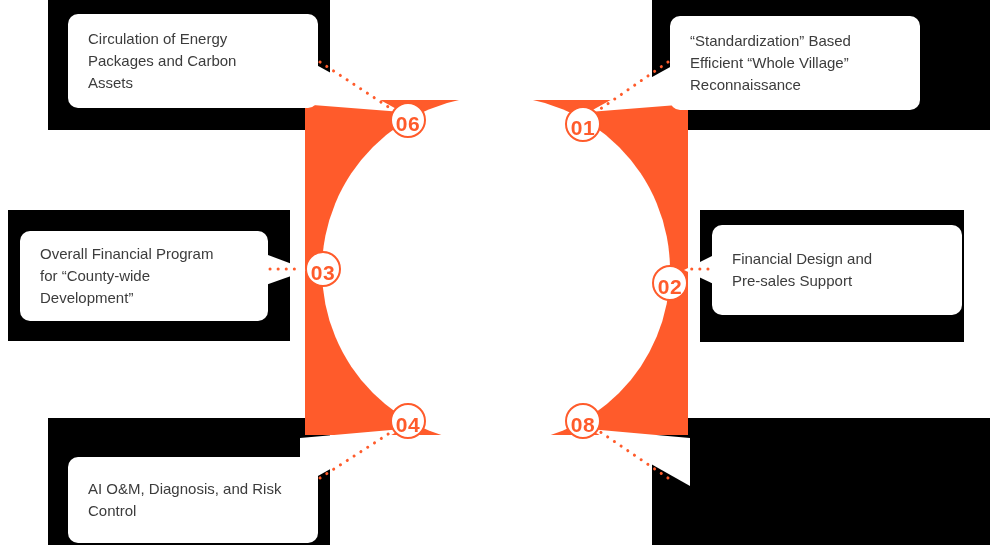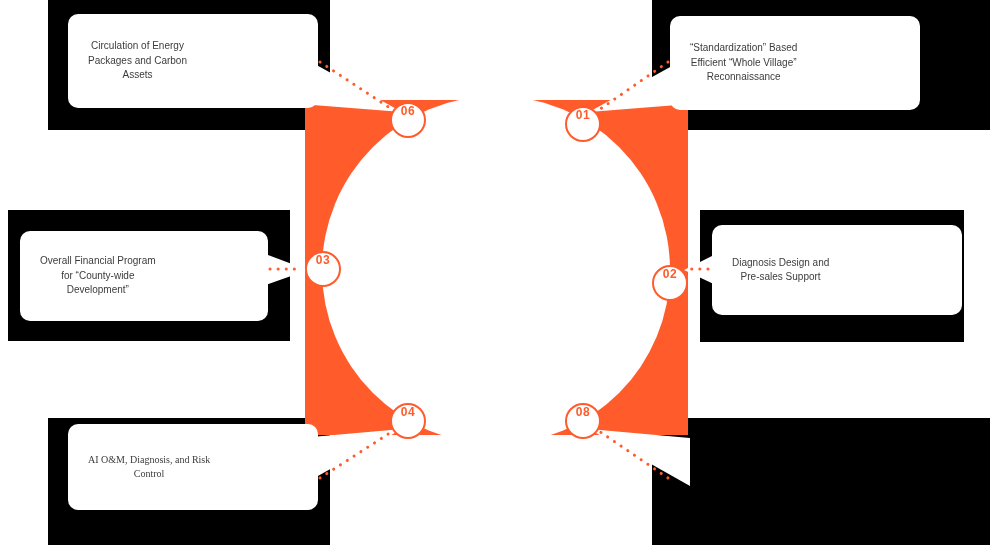--- a/index.html
+++ b/index.html
@@ -21,35 +21,35 @@
   .circle{position:absolute;left:322px;top:96px;width:348px;height:348px;border-radius:50%;background:#fff;z-index:4;}
   
   .svg-layer{position:absolute;left:0;top:0;z-index:3;pointer-events:none;}
   .svg-dots{z-index:5;}
   .wedge{fill:#ffffff;}
   .dotline{stroke:var(--orange);stroke-width:3;stroke-dasharray:0.1 8;stroke-linecap:round;fill:none;}
   
   .badge{
     position:absolute;width:36px;height:36px;border-radius:50%;box-sizing:border-box;
     background:#fff;border:2px solid var(--orange);color:var(--orange);
-    display:flex;align-items:flex-start;justify-content:center;
-    font-weight:700;font-size:12px;z-index:6;letter-spacing:.5px;
+    display:flex;align-items:flex-end;justify-content:center;
+    font-weight:700;font-size:21px;z-index:6;letter-spacing:.5px;
   }
   .b01{left:565px;top:106px;} .b02{left:652px;top:265px;} .b03{left:565px;top:403px;}
   .b04{left:390px;top:403px;} .b05{left:305px;top:251px;} .b06{left:390px;top:102px;}
   
   .card{
     position:absolute;background:#fff;border-radius:10px;z-index:6;
     display:flex;align-items:center;box-sizing:border-box;padding:0 26px 0 20px;
   }
-  .card p{margin:0;font-size:10px;line-height:1.45;color:var(--text);white-space:pre-line;text-align:center;}
+  .card p{margin:0;font-size:15px;line-height:1.45;color:var(--text);white-space:pre-line;}
   .c01{left:670px;top:16px;width:250px;height:94px;}
   .c02{left:712px;top:225px;width:250px;height:90px;}
   .c03{left:672px;top:435px;width:250px;height:90px;}
-  .c04{left:68px;top:424px;width:250px;height:86px;font-family:Liberation Serif, serif;}
+  .c04{left:68px;top:457px;width:250px;height:86px;}
   .c05{left:20px;top:231px;width:248px;height:90px;}
   .c06{left:68px;top:14px;width:250px;height:94px;}
 </style>
 </head>
 <body>
 
 <div class="canvas" style="--orange: #FF5B2B; --block: #000000; --card: #FFFFFF; --text: #3C3C3C;">
 
   <div class="blk blk-tl"></div>
   <div class="blk blk-tr"></div>
@@ -98,21 +98,21 @@
   <div class="badge b06">
       <span>06</span>
     </div>
 
   <div class="card c01">
     <p>“Standardization” Based
 Efficient “Whole Village”
 Reconnaissance</p>
   </div>
   <div class="card c02">
-    <p>Diagnosis Design and
+    <p>Financial Design and
 Pre-sales Support</p>
   </div>
   <div class="card c04">
     <p>AI O&amp;M, Diagnosis, and Risk
 Control</p>
   </div>
   <div class="card c05">
     <p>Overall Financial Program
 for “County-wide
 Development”</p>

